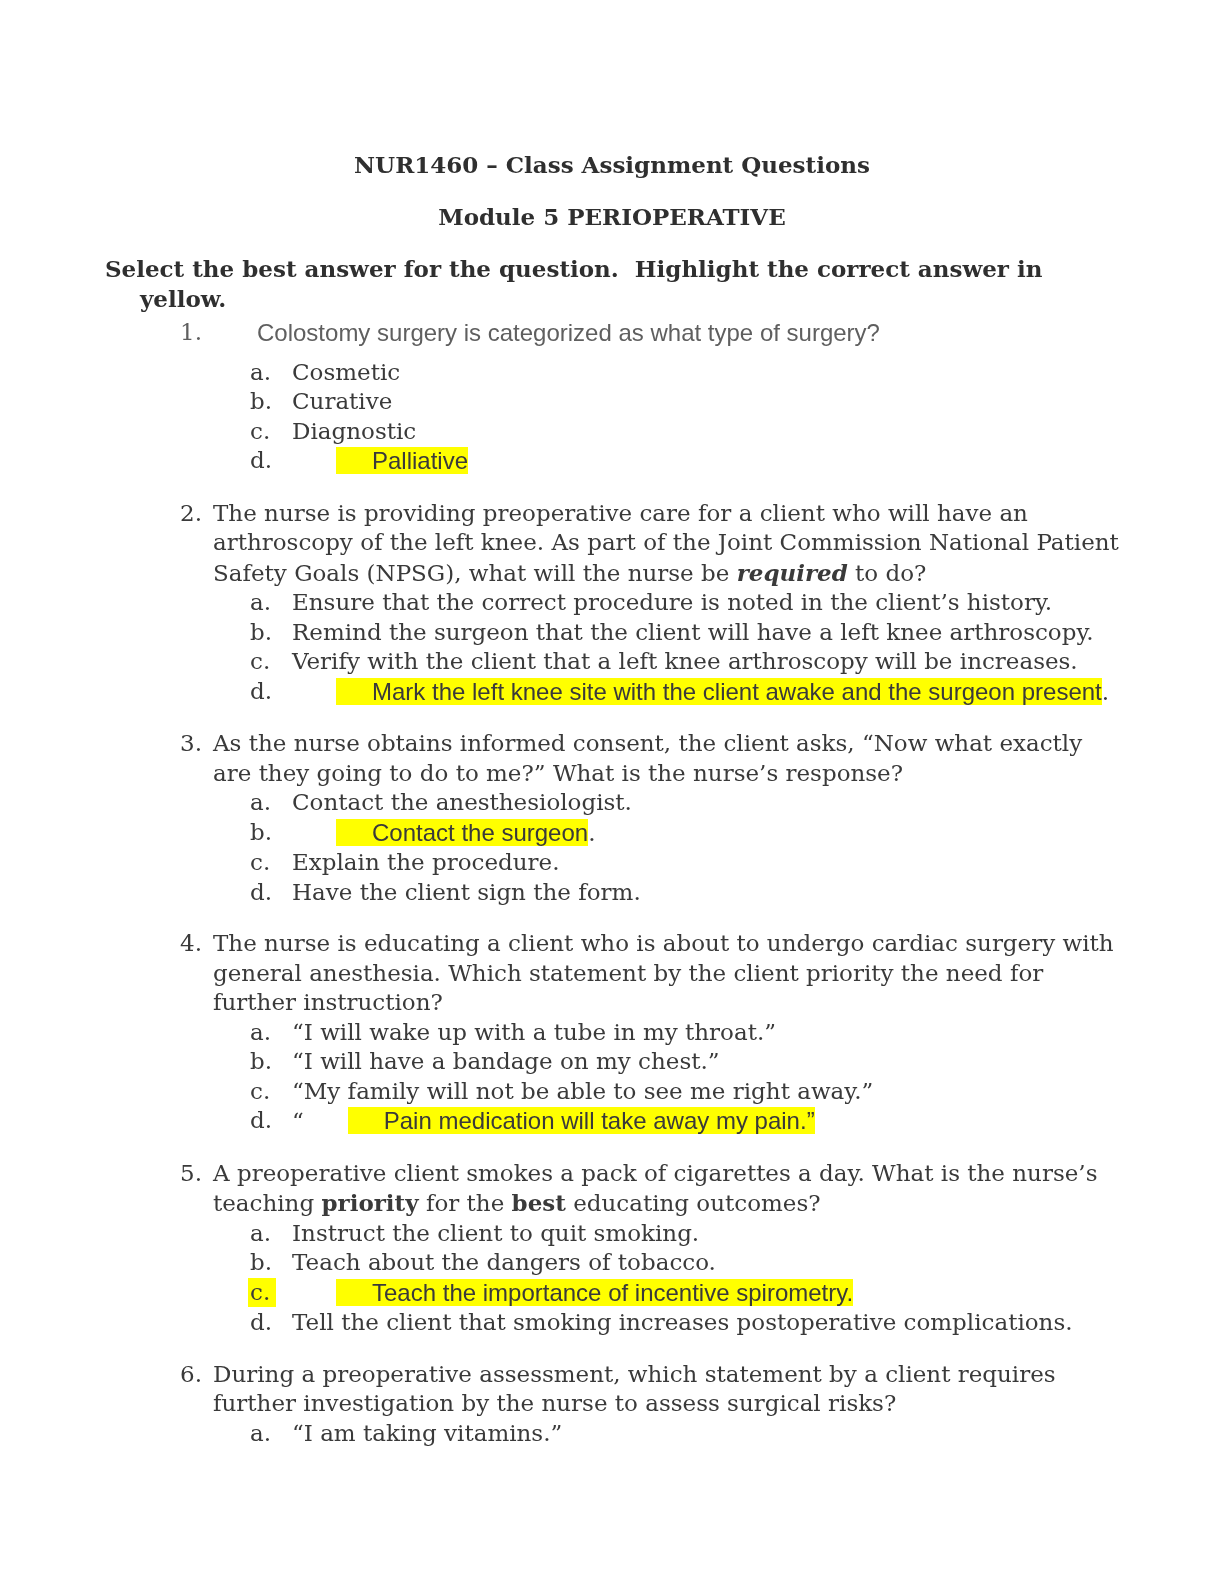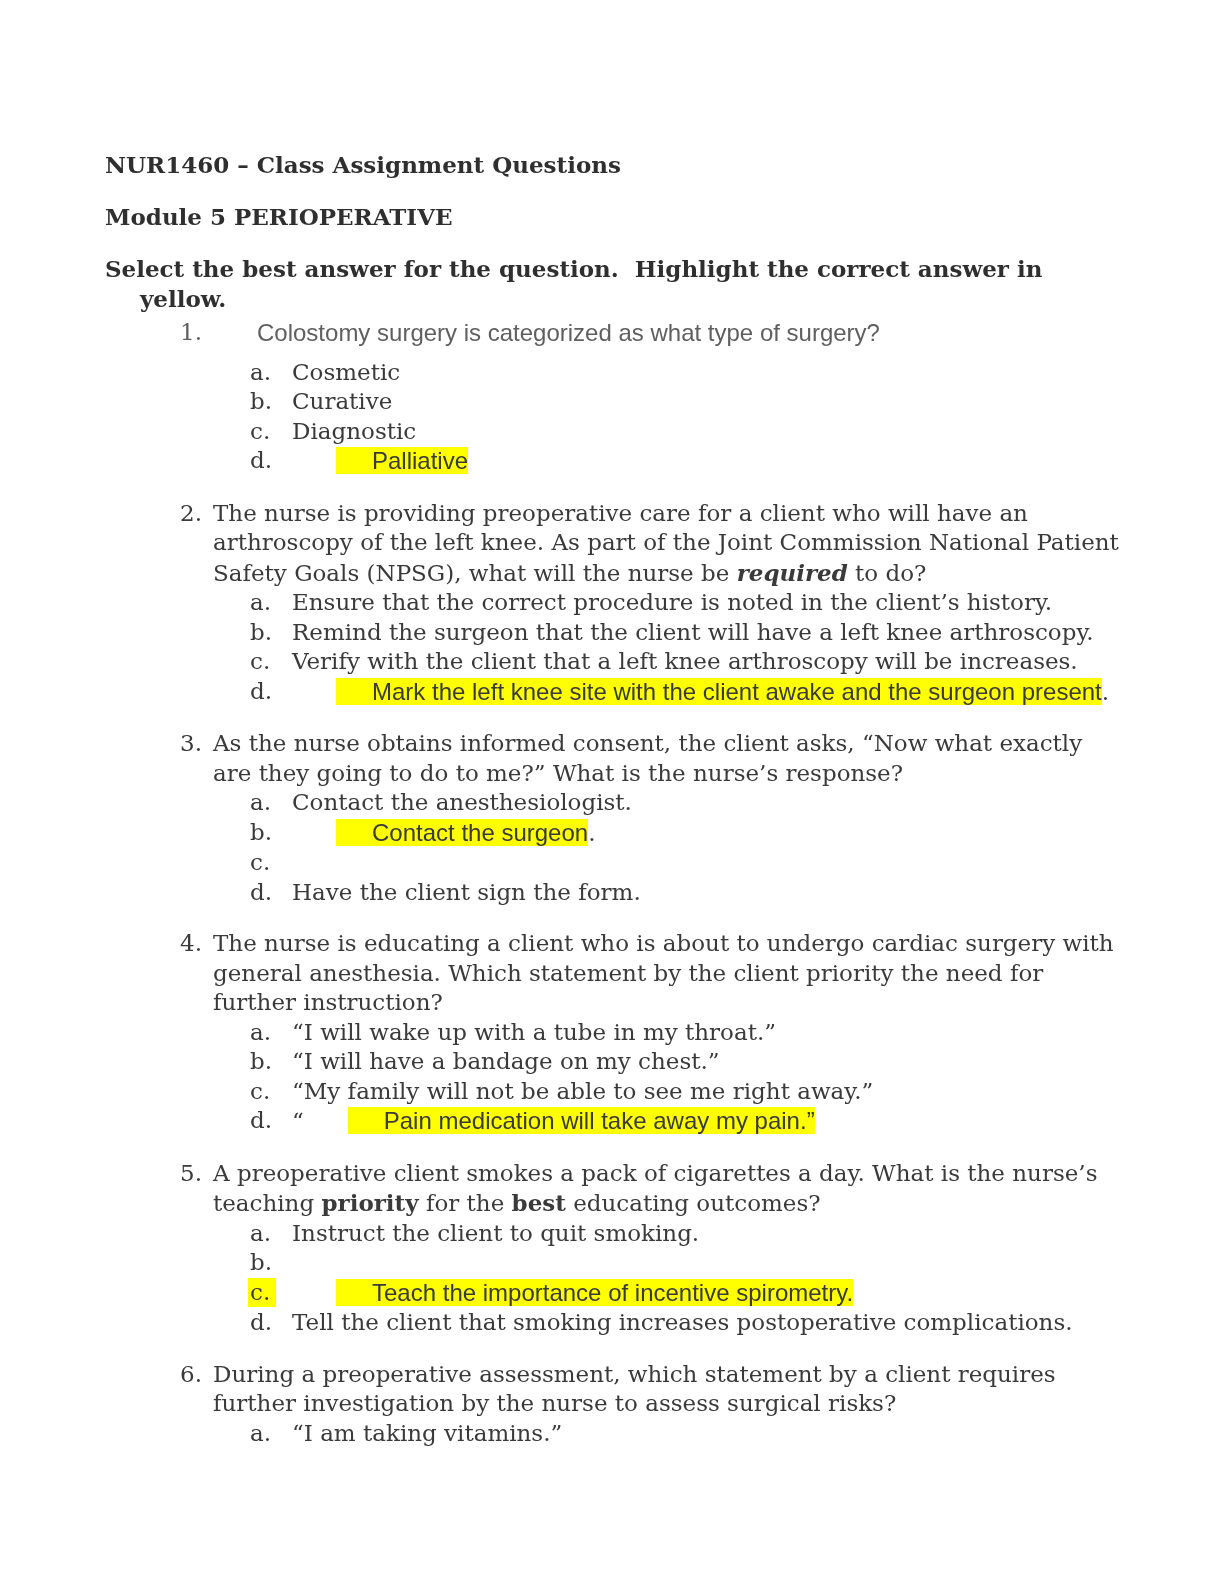--- a/index.html
+++ b/index.html
@@ -9,21 +9,21 @@
     --heading:#2f2f2f;
   }
   *{box-sizing:border-box;}
   html,body{margin:0;padding:0;}
   body{
     width:1224px;height:1584px;background:#ffffff;overflow:hidden;
     font-family:"DejaVu Serif",serif;color:var(--text);
   }
   .page{padding:150px 105px 0 105px;width:1224px;}
   .title,.subtitle{
-    font-size:23px;line-height:30px;font-weight:700;
+    font-size:23px;line-height:30px;font-weight:700;text-align:center;
     color:var(--heading);margin:0 0 22px 0;
   }
   .instructions{
     font-size:23px;line-height:30px;font-weight:700;color:var(--heading);
     margin:0 0 4px 0;padding-left:35px;text-indent:-35px;white-space:pre-wrap;
   }
   .question{
     padding-left:75px;margin-bottom:22px;font-size:23px;line-height:29.5px;
   }
   .stem-row{display:flex;}
@@ -105,20 +105,21 @@
           <div class="option-row">
             <span class="letter"><span class="letter-inner">a.</span></span>
             <span class="opt-text"><span>Contact the anesthesiologist.</span></span>
           </div>
           <div class="option-row">
             <span class="letter"><span class="letter-inner">b.</span></span>
             <span class="opt-text"><span class="hl alt">Contact the surgeon</span><span>.</span></span>
           </div>
           <div class="option-row">
             <span class="letter"><span class="letter-inner">c.</span></span>
+            <span class="opt-text"><span>Explain the procedure.</span></span>
           </div>
           <div class="option-row">
             <span class="letter"><span class="letter-inner">d.</span></span>
             <span class="opt-text"><span>Have the client sign the form.</span></span>
           </div>
         </div>
       </div>
       <div class="question">
         <div class="stem-row">
           <span class="qnum">4.</span>
@@ -148,20 +149,21 @@
           <span class="qnum">5.</span>
           <span class="stem"><span>A preoperative client smokes a pack of cigarettes a day. What is the nurse’s teaching </span><span class="b">priority</span><span> for the </span><span class="b">best</span><span> educating outcomes?</span></span>
         </div>
         <div class="options">
           <div class="option-row">
             <span class="letter"><span class="letter-inner">a.</span></span>
             <span class="opt-text"><span>Instruct the client to quit smoking.</span></span>
           </div>
           <div class="option-row">
             <span class="letter"><span class="letter-inner">b.</span></span>
+            <span class="opt-text"><span>Teach about the dangers of tobacco.</span></span>
           </div>
           <div class="option-row">
             <span class="letter"><span class="letter-inner hl">c.</span></span>
             <span class="opt-text"><span class="hl alt">Teach the importance of incentive spirometry.</span></span>
           </div>
           <div class="option-row">
             <span class="letter"><span class="letter-inner">d.</span></span>
             <span class="opt-text"><span>Tell the client that smoking increases postoperative complications.</span></span>
           </div>
         </div>

